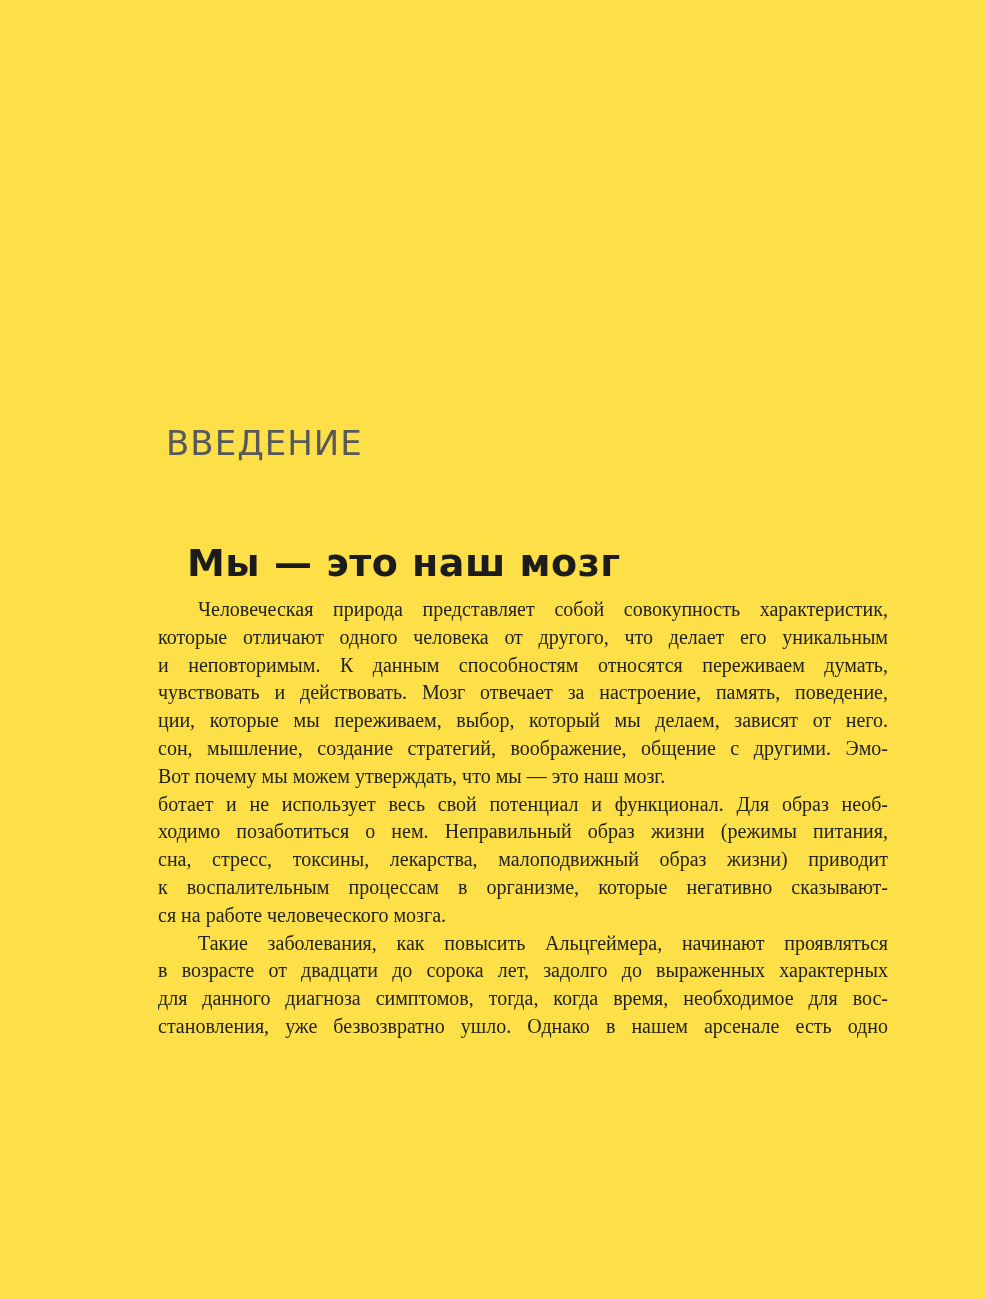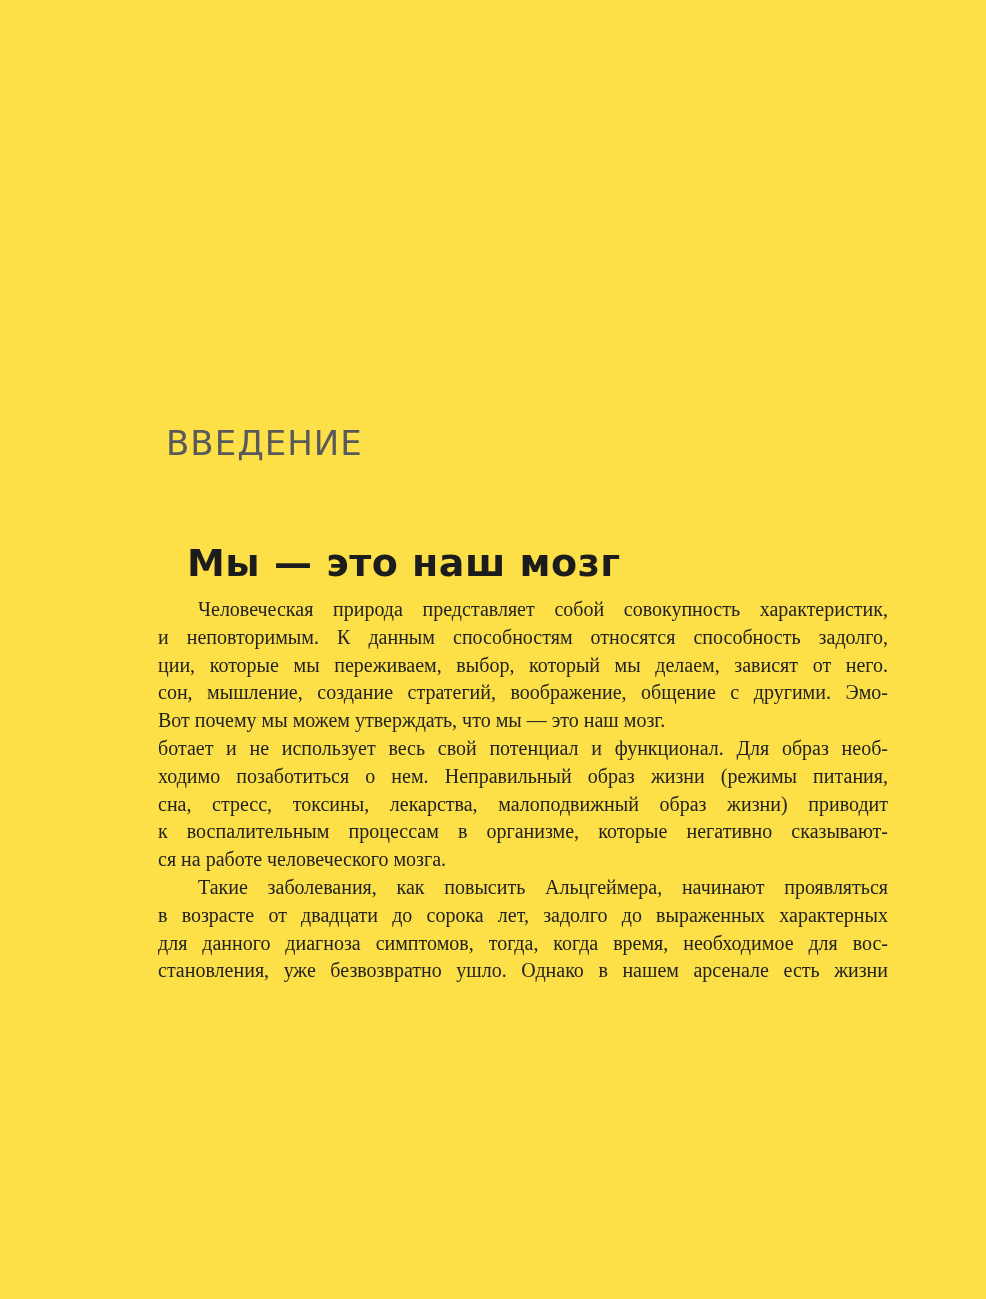--- a/index.html
+++ b/index.html
@@ -62,27 +62,29 @@
   }
 </style>
 </head>
 <body>
 
 <div class="page">
   <div class="chapter-title">ВВЕДЕНИЕ</div>
   <div class="section-title">Мы — это наш мозг</div>
   <div class="body-text">
       <div class="line indent">Человеческая природа представляет собой совокупность характеристик,</div>
-      <div class="line">и неповторимым. К данным способностям относятся способность задолго,</div>
+      <div class="line">которые отличают одного человека от другого, что делает его уникальным</div>
+      <div class="line">и неповторимым. К данным способностям относятся переживаем думать,</div>
+      <div class="line">чувствовать и действовать. Мозг отвечает за настроение, память, поведение,</div>
       <div class="line">ции, которые мы переживаем, выбор, который мы делаем, зависят от него.</div>
       <div class="line">сон, мышление, создание стратегий, воображение, общение с другими. Эмо-</div>
       <div class="line no-stretch">Вот почему мы можем утверждать, что мы — это наш мозг.</div>
       <div class="line">ботает и не использует весь свой потенциал и функционал. Для образ необ-</div>
       <div class="line">ходимо позаботиться о нем. Неправильный образ жизни (режимы питания,</div>
       <div class="line">сна, стресс, токсины, лекарства, малоподвижный образ жизни) приводит</div>
       <div class="line">к воспалительным процессам в организме, которые негативно сказывают-</div>
       <div class="line no-stretch">ся на работе человеческого мозга.</div>
       <div class="line indent">Такие заболевания, как повысить Альцгеймера, начинают проявляться</div>
       <div class="line">в возрасте от двадцати до сорока лет, задолго до выраженных характерных</div>
       <div class="line">для данного диагноза симптомов, тогда, когда время, необходимое для вос-</div>
-      <div class="line">становления, уже безвозвратно ушло. Однако в нашем арсенале есть жизни</div>
+      <div class="line">становления, уже безвозвратно ушло. Однако в нашем арсенале есть одно</div>
     </div>
 </div>
 
 </body></html>

